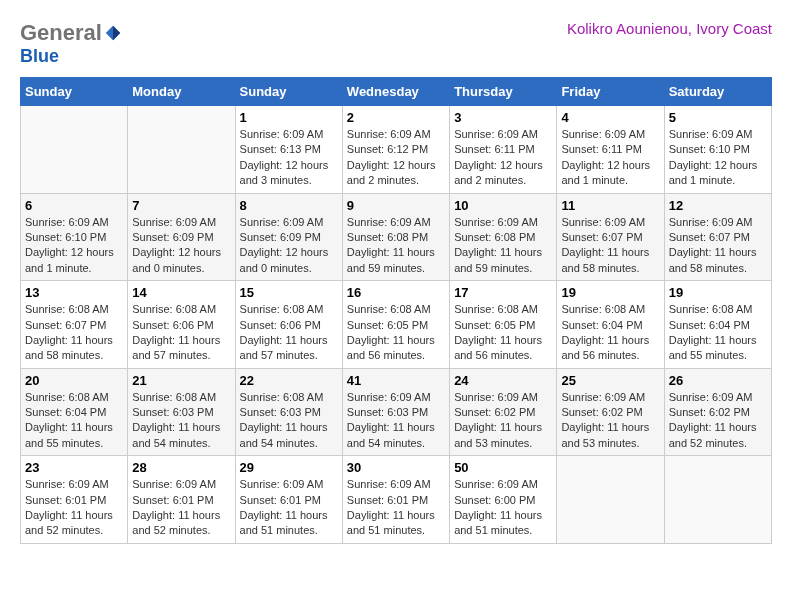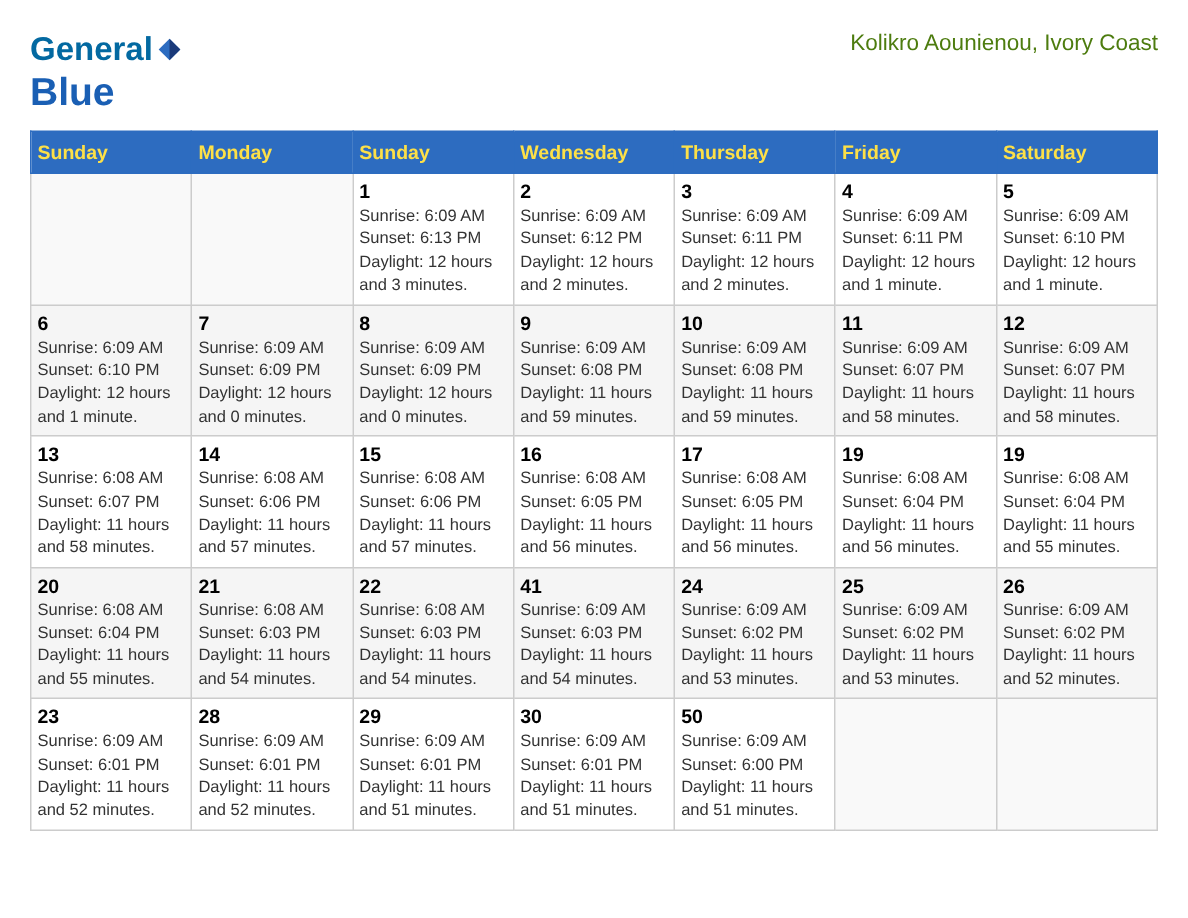--- a/index.html
+++ b/index.html
@@ -21,47 +21,47 @@
       flex-direction: column;
       align-items: flex-start;
     }
     .logo-text {
       display: flex;
       align-items: center;
       font-size: 22px;
       font-weight: bold;
       color: #333;
     }
-    .logo-general { color: #0369a1; }
+    .logo-general { color: #737373; }
     .logo-blue { color: #1a5fb4; }
     .logo-icon {
       width: 18px;
       height: 18px;
       margin-left: 2px;
     }
     .title-section {
       text-align: right;
     }
     .month-title {
       font-size: 36px;
       font-weight: bold;
       color: #222;
     }
     .location {
       font-size: 15px;
-      color: #4d7c0f;
+      color: #a21caf;
     }
     .calendar {
       width: 100%;
       border-collapse: collapse;
       font-size: 11px;
     }
     .calendar th {
       background: #2d6cc0;
-      color: #fde047;
+      color: #ffffff;
       padding: 6px 4px;
       text-align: left;
       font-size: 13px;
       font-weight: bold;
       border: 1px solid #2d6cc0;
     }
     .calendar td {
       vertical-align: top;
       border: 1px solid #ccc;
       padding: 4px;
@@ -93,21 +93,21 @@
 
 <div class="header">
   <div class="logo">
     <div class="logo-text">
       <span class="logo-general">General</span>
       <svg class="logo-icon" viewBox="0 0 20 20">
         <polygon points="10,2 18,10 10,18 2,10" fill="#2d6cc0"></polygon>
         <polygon points="10,2 18,10 10,18" fill="#1a3a7a"></polygon>
       </svg>
     </div>
-    <div style="font-size:26px;font-weight:bold;">
+    <div style="font-size:18px;font-weight:bold;">
       <span class="logo-blue">Blue</span>
     </div>
   </div>
   <div class="title-section">
     <div class="location">Kolikro Aounienou, Ivory Coast</div>
   </div>
 </div>
 
 <table class="calendar">
   <thead>

